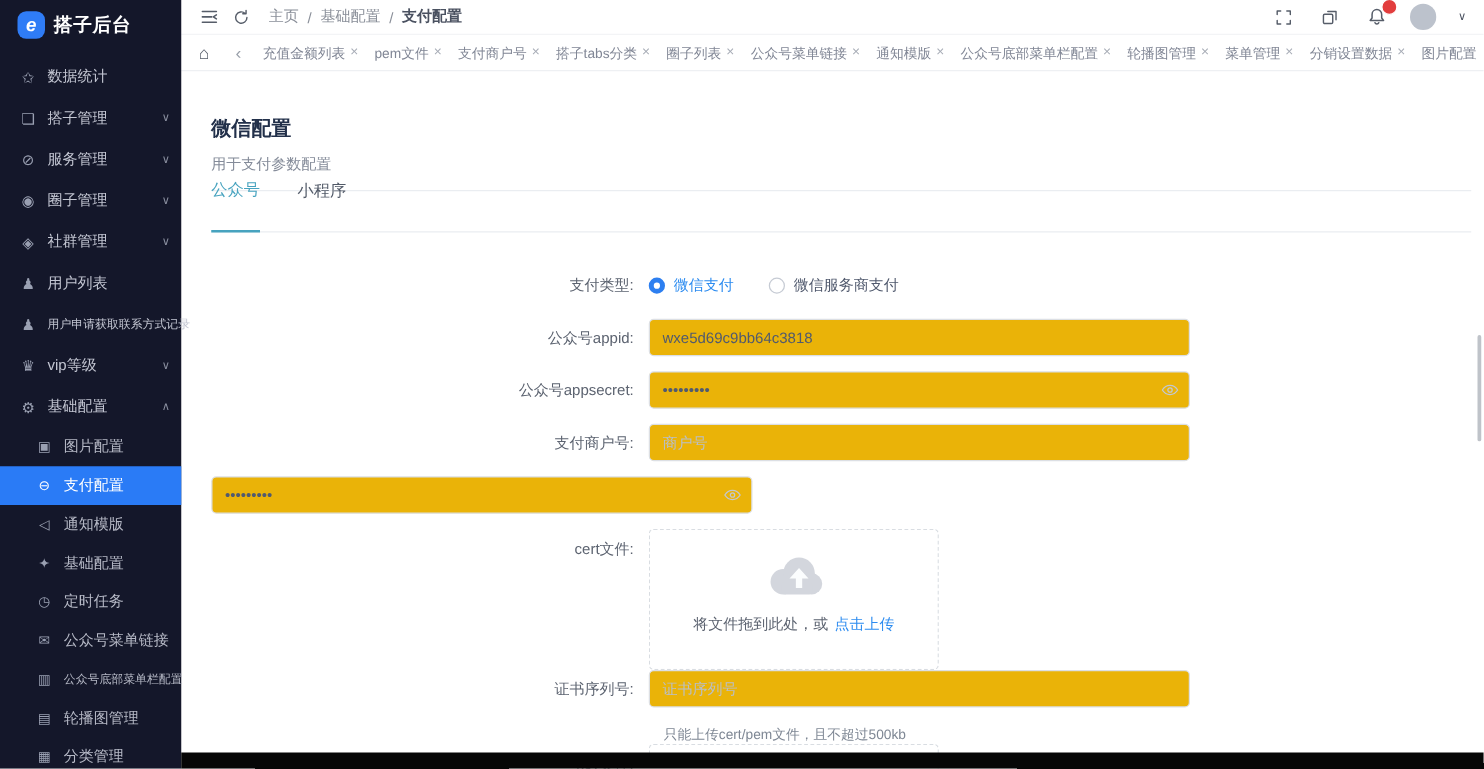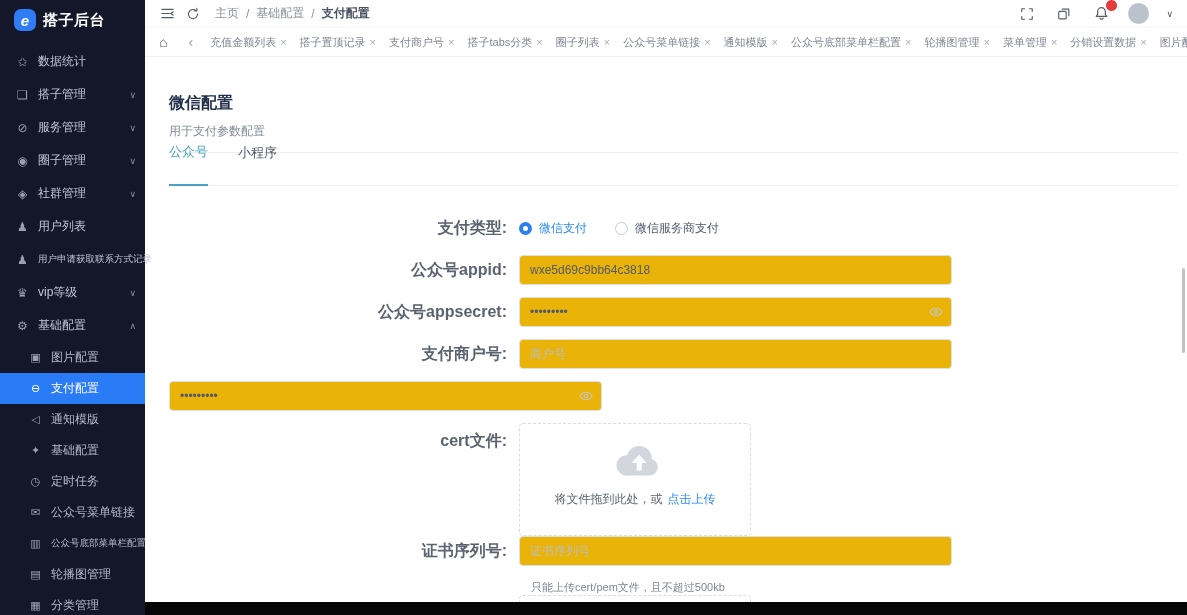--- a/index.html
+++ b/index.html
@@ -49,21 +49,21 @@
   .content { position:absolute; left:145px; top:57px; right:0; bottom:0; background:#fff; padding-left:24px; overflow:hidden; }
   .page-title { margin-top:36px; font-size:16px; font-weight:bold; color:#22304a; }
   .page-subtitle { margin-top:9px; font-size:12px; color:#848b99; }
   .divider { margin-top:12px; margin-right:10px; border-top:1px solid #eaedf1; }
   .section-tabs { display:flex; gap:30px; margin-right:10px; border-bottom:1px solid #eaedf1; height:33px; align-items:flex-end; }
   .stab { font-size:13px; color:#525a68; padding-bottom:23px; cursor:pointer; }
   .stab.active { color:#47a3bf; border-bottom:2px solid #47a3bf; margin-bottom:-1px; }
   
   .form { margin-top:27px; }
   .form-row { display:flex; align-items:center; margin-bottom:12px; }
-  .form-label { width:350px; flex:none; text-align:right; padding-right:12px; font-size:16px; color:#5c6370;font-weight:bold; }
+  .form-label { width:350px; flex:none; text-align:right; padding-right:12px; font-size:12px; color:#5c6370; }
   .input-wrap { position:relative; width:433px; }
   .form-input { width:433px; height:30px; border:1px solid #dcdfe4; border-radius:4px; padding:0 26px 0 10px;
     font-size:12px; color:#515a6e; background:#eab308; outline:none; }
   .form-input::placeholder { color:#b9bfc9; }
   .eye { position:absolute; right:9px; top:8px; width:14px; height:14px; cursor:pointer; }
   .eye svg { stroke:#c3c8d0; fill:none; stroke-width:1.2; }
   .radio-group { display:flex; align-items:center; height:30px; }
   .radio { display:inline-flex; align-items:center; margin-right:28px; cursor:pointer; }
   .radio-dot { width:13px; height:13px; border-radius:50%; border:1px solid #c6cbd4; background:#fff; margin-right:7px; flex:none; }
   .radio.sel .radio-dot { border:4px solid #2d7ff0; }
@@ -214,21 +214,21 @@
 </header>
 
 <div class="tabbar">
   <span class="tb-home">⌂</span>
   <span class="tb-back">‹</span>
   <div class="tab">
     <span>充值金额列表</span>
     <span class="tab-close">×</span>
   </div>
   <div class="tab">
-    <span>搭子置顶记录</span>
+    <span>pem文件</span>
     <span class="tab-close">×</span>
   </div>
   <div class="tab">
     <span>支付商户号</span>
     <span class="tab-close">×</span>
   </div>
   <div class="tab">
     <span>搭子tabs分类</span>
     <span class="tab-close">×</span>
   </div>

